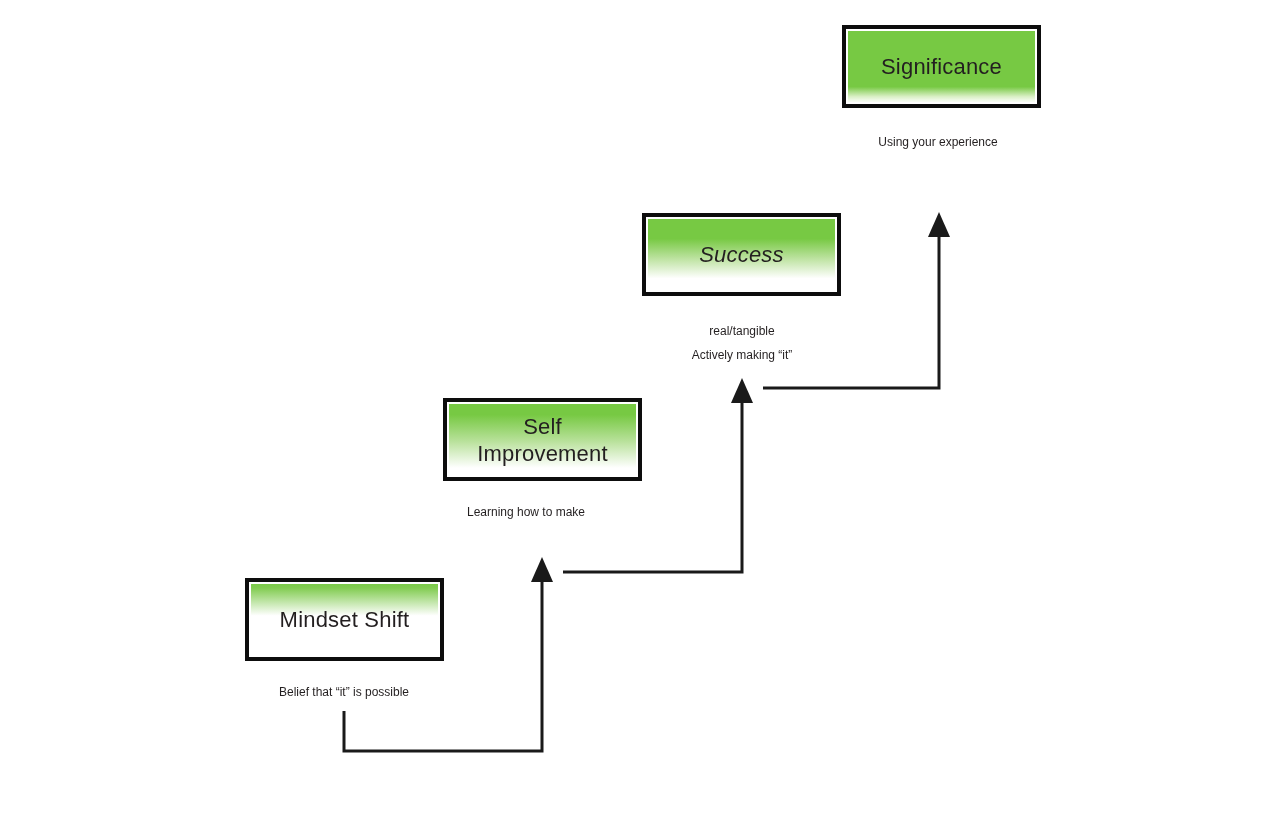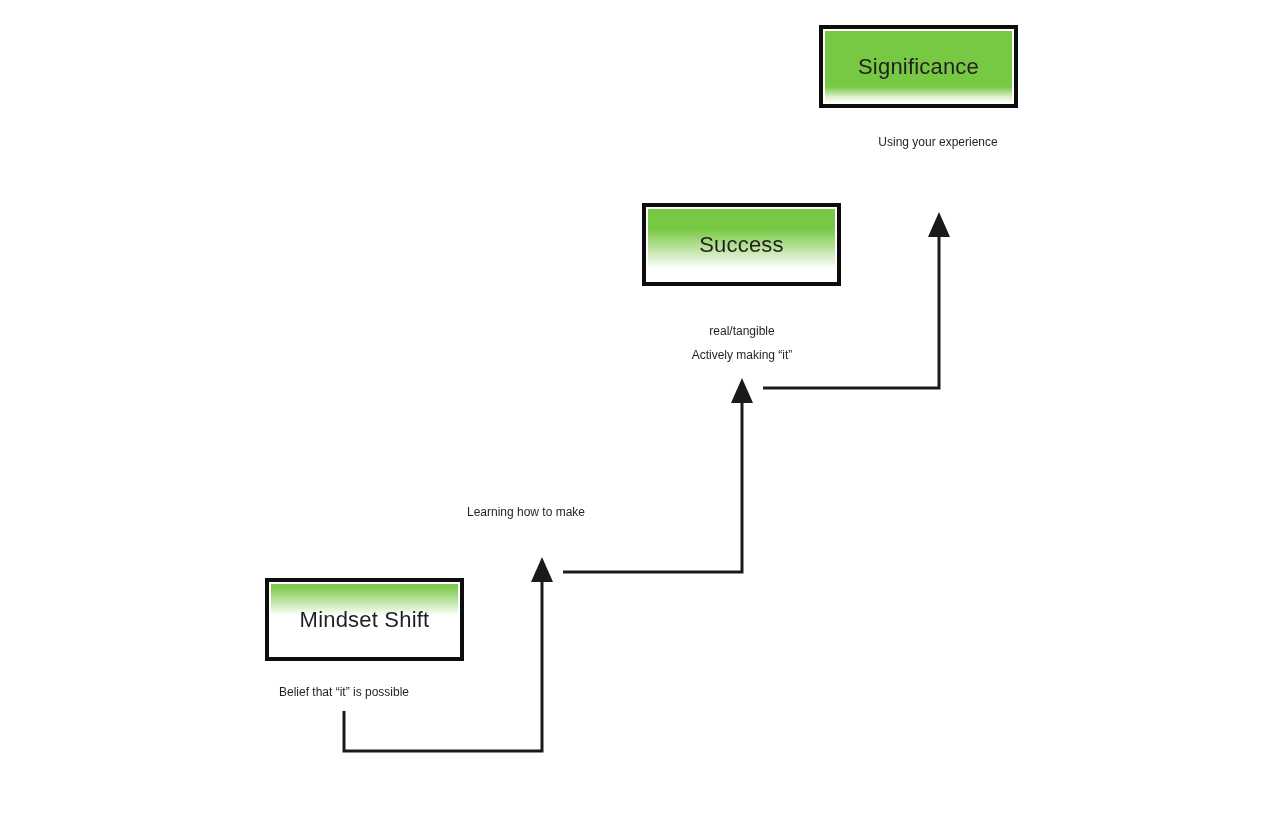--- a/index.html
+++ b/index.html
@@ -35,29 +35,29 @@
     align-items: center;
     justify-content: center;
     text-align: center;
     color: #231f20;
     font-size: 22px;
     line-height: 27px;
     letter-spacing: 0.2px;
   }
   .stage-box .label-line { display: block; }
   
-  .grad-1 { background: linear-gradient(to bottom, #77c943 0%, #82cc52 8%, #ffffff 45%, #ffffff 100%); margin-left: 20px; }
+  .grad-1 { background: linear-gradient(to bottom, #77c943 0%, #82cc52 8%, #ffffff 45%, #ffffff 100%); }
   .grad-2 { background: linear-gradient(to bottom, #77c943 0%, #77c943 17%, #b8e19a 52%, #ffffff 88%, #ffffff 100%); }
   .grad-3 { background: linear-gradient(to bottom, #77c943 0%, #77c943 29%, #bce29f 55%, #ffffff 82%, #ffffff 100%); }
   .grad-4 { background: linear-gradient(to bottom, #77c943 0%, #77c943 77%, #d9efc4 90%, #f6fcf0 96%, #fdfefb 100%); }
 
   .box-1 { left: 245px; top: 578px; }
   .box-2 { left: 443px; top: 398px; }
-  .box-3 { left: 642px; top: 203px; }
-  .box-4 { left: 819px; top: 25px;  }
+  .box-3 { left: 642px; top: 213px; font-style: italic; }
+  .box-4 { left: 842px; top: 25px;  }
 
   .stage-desc {
     position: absolute;
     width: 260px;
     text-align: center;
     color: #231f20;
     font-size: 12px;
     line-height: 23.5px;
   }
   .stage-desc .desc-line { display: block; }
@@ -89,20 +89,24 @@
     </g>
   </svg>
 
   <div class="stage-box grad-1 box-1">
     <span class="label-line">Mindset Shift</span>
   </div>
   <div class="stage-desc desc-1">
     <span class="desc-line">Belief that “it” is possible</span>
   </div>
 
+  <div class="stage-box grad-2 box-2">
+    <span class="label-line">Self</span>
+    <span class="label-line">Improvement</span>
+  </div>
   <div class="stage-desc desc-2">
     <span class="desc-line">Learning how to make</span>
   </div>
 
   <div class="stage-box grad-3 box-3">
     <span class="label-line">Success</span>
   </div>
   <div class="stage-desc desc-3">
     <span class="desc-line">real/tangible</span>
     <span class="desc-line">Actively making “it”</span>

